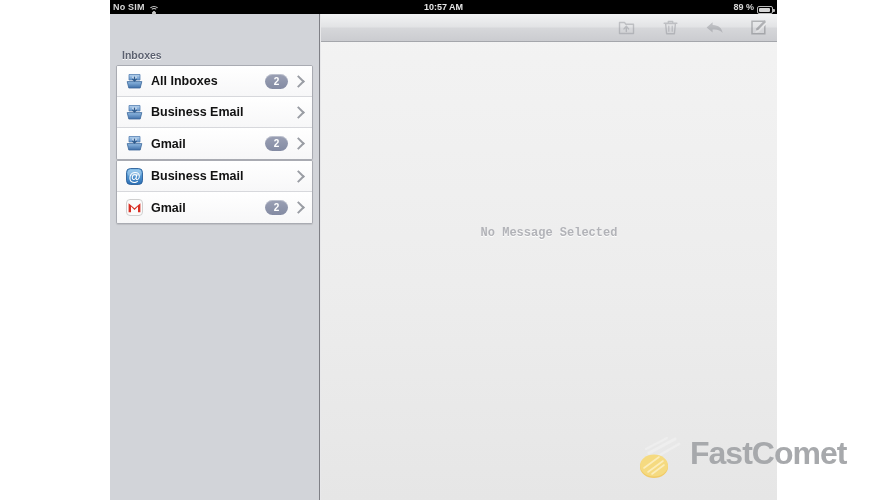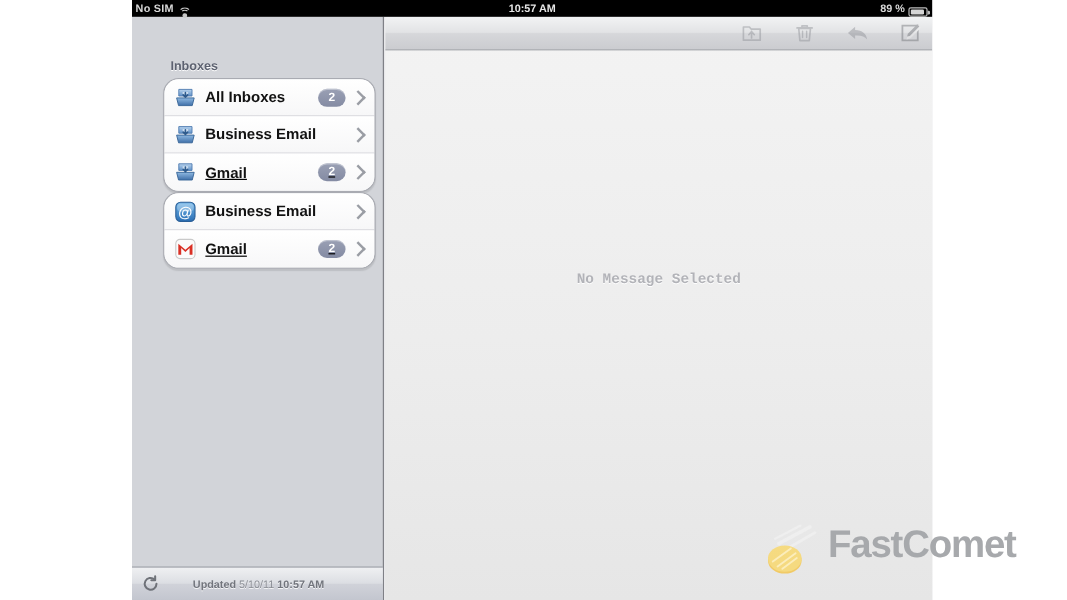--- a/index.html
+++ b/index.html
@@ -141,47 +141,46 @@
     font-size: 13px;
     font-weight: bold;
     color: #6d7078;
     text-shadow: 0 1px 0 rgba(255,255,255,.85);
   }
   #sidebar-scroll {
     position: absolute;
     left: 0; top: 28px; right: 0;
     bottom: 28px;
     overflow: hidden;
-    margin-left: 20px;
   }
   .group-header {
     font-size: 10.5px;
     font-weight: bold;
     color: #5c6170;
     text-shadow: 0 1px 0 rgba(255,255,255,.9);
     padding: 7px 0 4px 12px;
   }
   .group-box {
     margin: 0 6px;
     background: #fdfdfd;
     border: 1px solid #a9abb2;
-    border-radius: 13px;
+    border-radius: 2px;
     overflow: hidden;
     box-shadow: 0 1px 1px rgba(0,0,0,.10);
   }
   .row {
     display: flex;
     align-items: center;
     height: 31px;
     padding: 0 7px 0 8px;
     border-bottom: 1px solid #d7d8dc;
     background: linear-gradient(to bottom, #ffffff 0%, #f7f7f8 100%);
     box-sizing: border-box;
   }
-  .row:last-child { border-bottom: none; text-decoration: underline; }
+  .row:last-child { border-bottom: none; }
   .row-label {
     flex: 1;
     font-size: 12.5px;
     font-weight: bold;
     color: #121212;
     margin-left: 7px;
     white-space: nowrap;
     overflow: hidden;
     text-overflow: ellipsis;
   }
@@ -418,33 +417,20 @@
               </svg>
             </span>
             <span class="row-label">Gmail</span>
             <span class="badge">2</span>
             <span class="chev"></span>
           </div>
 
         </div>
       </div>
 
-      <div id="sidebar-toolbar">
-        <div id="refresh-btn">
-          <svg width="15" height="15" viewBox="0 0 15 15">
-            <path d="M12.4 7.5a4.9 4.9 0 1 1-1.7-3.7" fill="none" stroke="#6f7279" stroke-width="1.7" stroke-linecap="round"></path>
-            <path d="M11.3 1.3v3.2H8.1" fill="none" stroke="#6f7279" stroke-width="1.7" stroke-linecap="round" stroke-linejoin="round"></path>
-          </svg>
-        </div>
-        <div id="updated-text">
-          <span class="lbl">Updated</span>
-          <span class="date">5/10/11</span>
-          <span class="time">10:57 AM</span>
-        </div>
-      </div>
     </div>
 
     <div id="detail">
 
       <div id="detail-navbar">
 
         <div class="tb-btn">
           <svg width="17" height="17" viewBox="0 0 17 17">
             <path d="M1.5 3.5h5l1.4 1.7h7.6v9.3H1.5z" fill="none" stroke="#8e9096" stroke-width="1.4" stroke-linejoin="round"></path>
             <path d="M8.3 7.2v5.4M6 9.9l2.3-2.7 2.3 2.7" fill="none" stroke="#8e9096" stroke-width="1.4" stroke-linecap="round" stroke-linejoin="round"></path>

